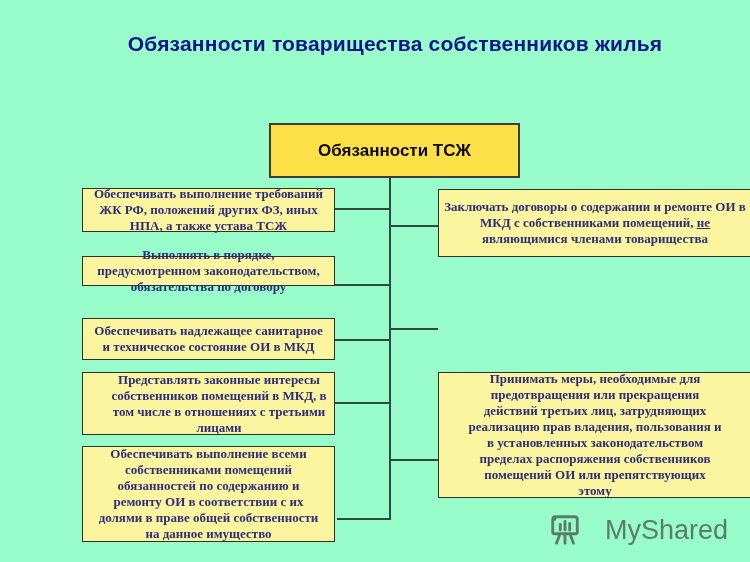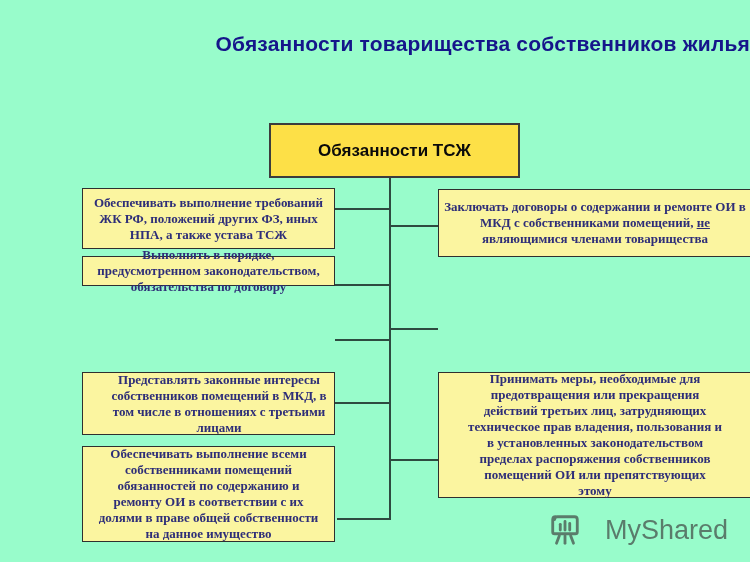--- a/index.html
+++ b/index.html
@@ -7,21 +7,21 @@
     width:750px;height:562px;
     font-family:"Liberation Sans", sans-serif;
     background:#e0e0e0;
   }
   .slide{
     position:relative;width:750px;height:562px;overflow:hidden;
     background:#98fccb;
   }
   .title{
     position:absolute;left:40px;top:32px;width:710px;
-    text-align:right;
+    text-align:center;
     font-size:21px;font-weight:bold;color:#15158a;
     letter-spacing:0.2px;
   }
   .root-box{
     position:absolute;left:269px;top:123px;width:251px;height:55px;
     background:#fde047;border:2px solid #3c3c3c;
     box-sizing:border-box;
     display:flex;align-items:center;justify-content:center;
     font-size:17px;font-weight:bold;color:#0a0a0a;
     font-family:"Liberation Sans", sans-serif;
@@ -33,21 +33,21 @@
     display:flex;align-items:center;justify-content:center;
     text-align:center;
     font-family:"Liberation Serif", serif;
     font-weight:bold;color:#2e2e78;
     font-size:13px;line-height:16px;
     padding:2px 3px;
   }
   .box .box-text{white-space:pre-line;}
   .lcol{left:82px;width:253px;}
   .rcol{left:438px;width:314px;}
-  .b-l1{top:188px;height:61px;}
+  .b-l1{top:188px;height:44px;}
   .b-l2{top:256px;height:30px;}
   .b-l3{top:318px;height:42px;}
   .b-l4{top:372px;height:63px;padding-left:24px;}
   .b-l5{top:446px;height:96px;}
   .b-r1{top:189px;height:68px;}
   .b-r2{top:269px;height:92px;}
   .b-r3{top:372px;height:126px;}
   .underl{text-decoration:underline;}
   .line{position:absolute;background:#2e4a40;}
   .line-h{height:1.5px;}
@@ -95,20 +95,24 @@
   <div class="box lcol b-l1">
     <span class="box-text">Обеспечивать выполнение требований
 ЖК РФ, положений других ФЗ, иных
 НПА, а также устава ТСЖ</span>
   </div>
   <div class="box lcol b-l2">
     <span class="box-text">Выполнять в порядке,
 предусмотренном законодательством,
 обязательства по договору</span>
   </div>
+  <div class="box lcol b-l3">
+    <span class="box-text">Обеспечивать надлежащее санитарное
+и техническое состояние ОИ в МКД</span>
+  </div>
   <div class="box lcol b-l4">
     <span class="box-text">Представлять законные интересы
 собственников помещений в МКД, в
 том числе в отношениях с третьими
 лицами</span>
   </div>
   <div class="box lcol b-l5">
     <span class="box-text">Обеспечивать выполнение всеми
 собственниками помещений
 обязанностей по содержанию и
@@ -117,21 +121,21 @@
 на данное имущество</span>
   </div>
 
   <div class="box rcol b-r1">
     <span><span>Заключать договоры о содержании и ремонте ОИ в МКД с собственниками помещений, </span><span class="underl">не</span><span> являющимися членами товарищества</span></span>
   </div>
   <div class="box rcol b-r3">
     <span class="box-text">Принимать меры, необходимые для
 предотвращения или прекращения
 действий третьих лиц, затрудняющих
-техническое прав владения, пользования и
+реализацию прав владения, пользования и
 в установленных законодательством
 пределах распоряжения собственников
 помещений ОИ или препятствующих
 этому</span>
   </div>
 
   <div class="watermark">
     <svg width="34" height="36" viewBox="0 0 36 38">
       <g fill="none" stroke="#4b5d54" stroke-width="3" stroke-linecap="round">
         <path d="M8 5 q-3 0 -3 3 l0 13 q0 2 2 2 l22 0 q2 0 2 -2 l0 -13 q0 -3 -3 -3 l-18 0 q-3 0 -3 3"></path>

